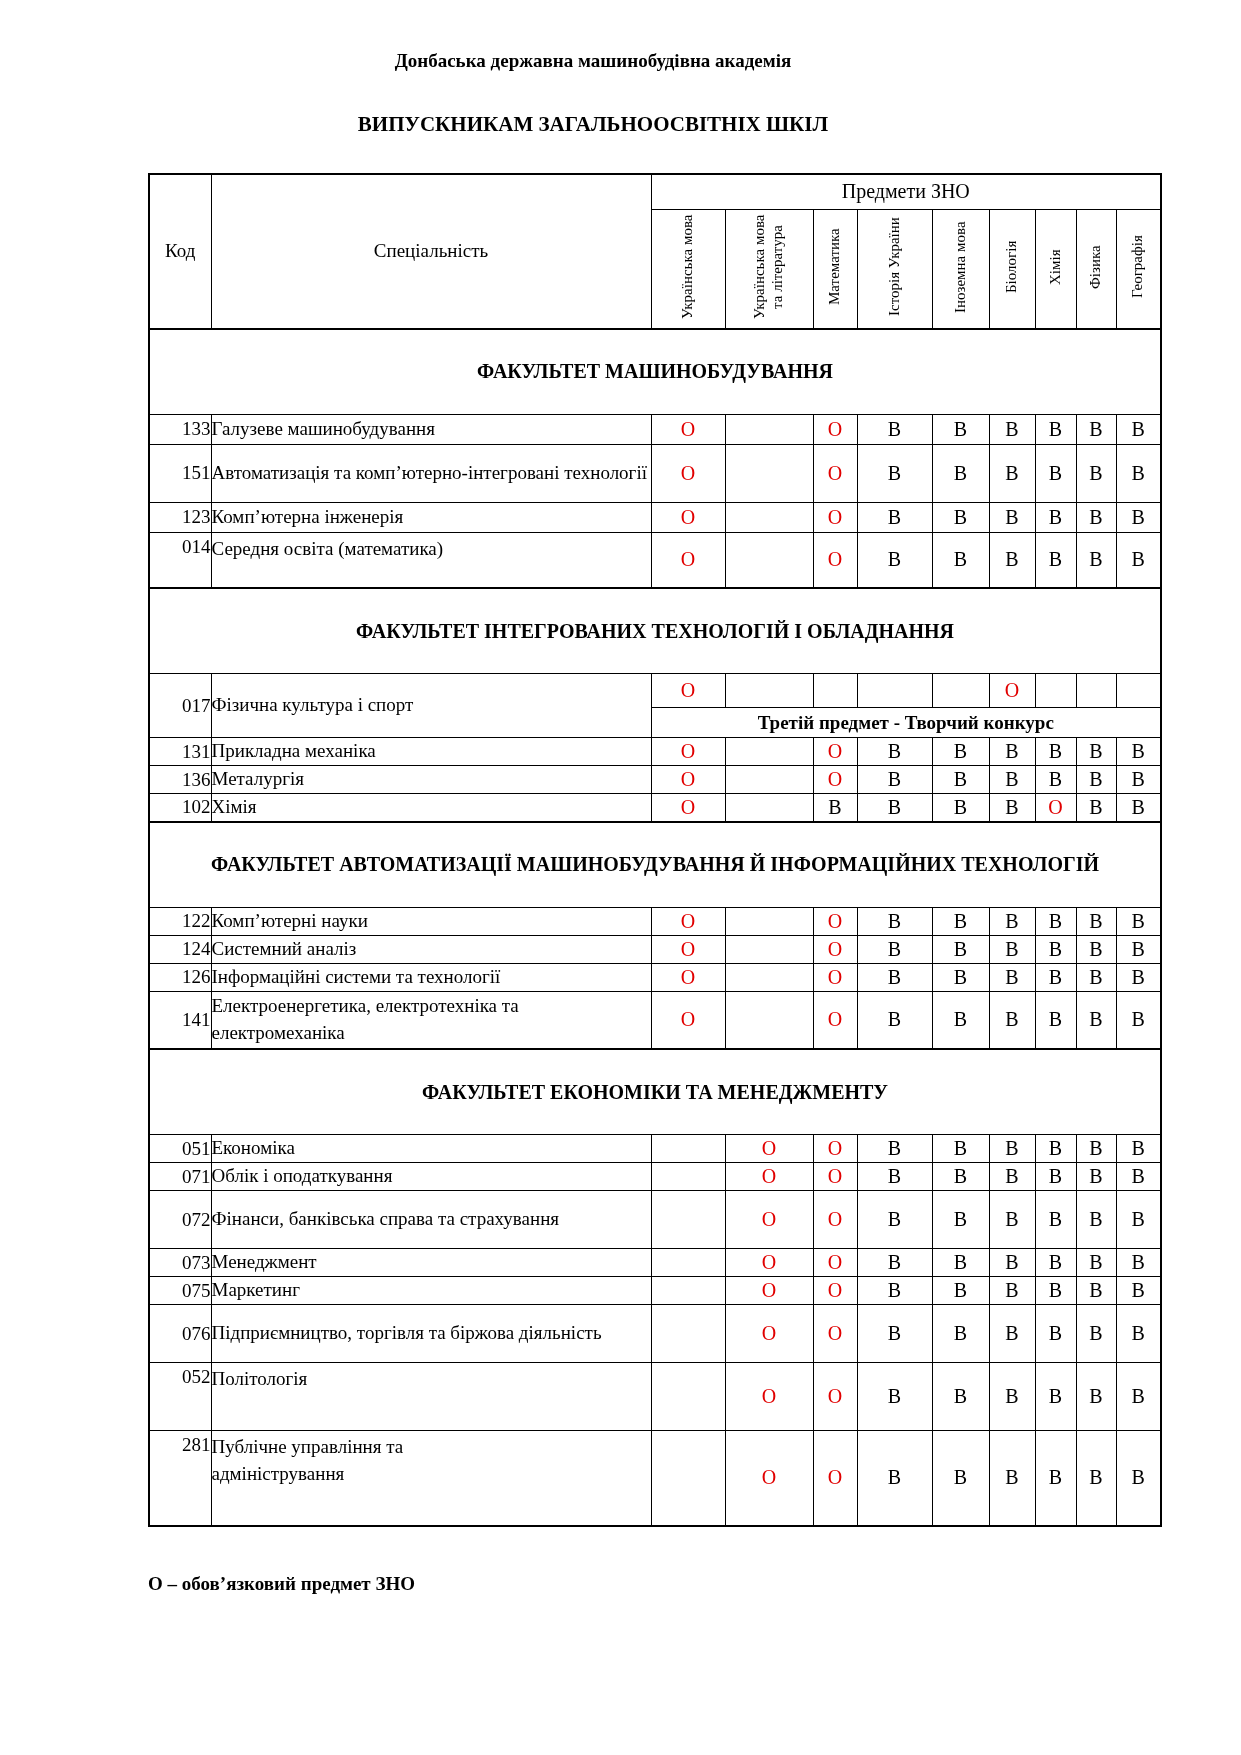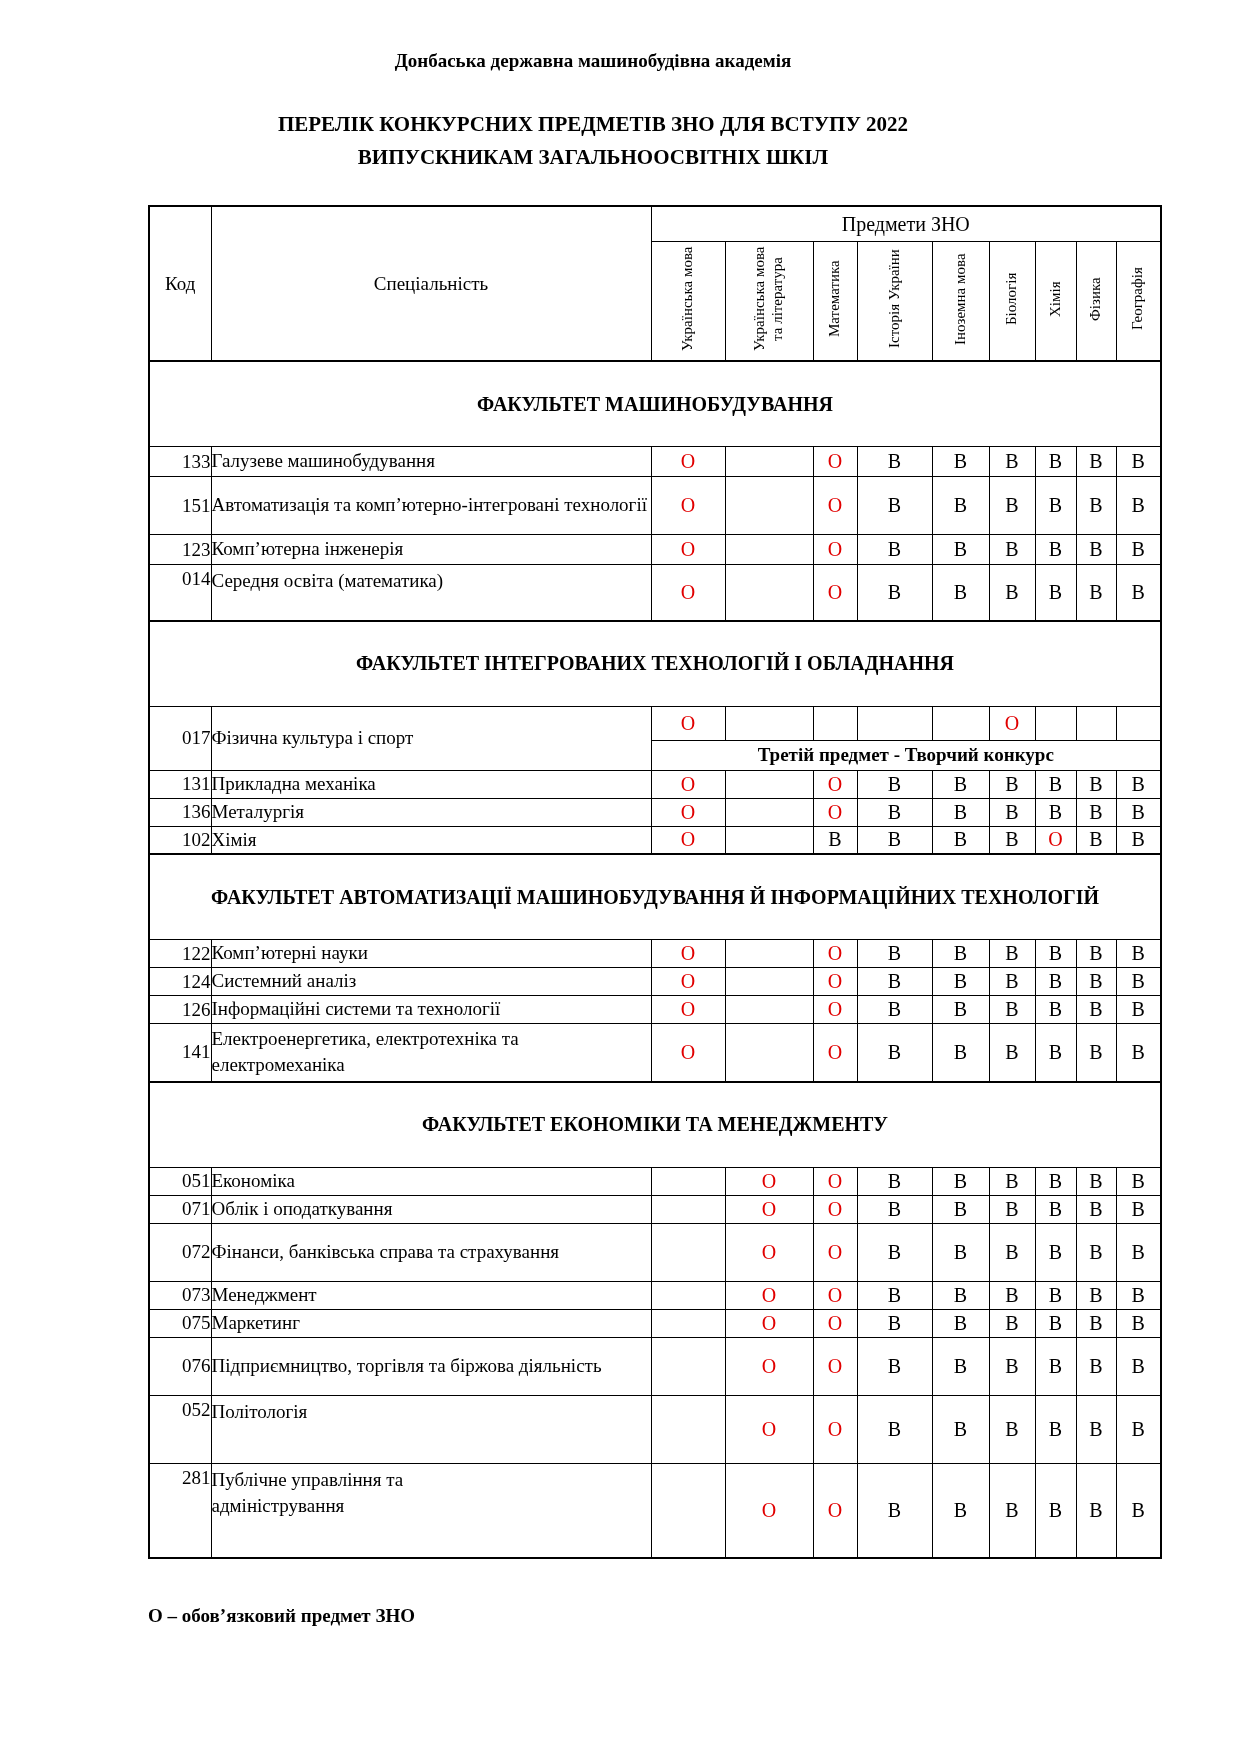--- a/index.html
+++ b/index.html
@@ -42,21 +42,20 @@
 </style>
 </head>
 <body>
 
 <div class="page">
   <div class="content">
 
     <div class="title">Донбаська державна машинобудівна академія</div>
 
     <div class="heading">
-      <div>ПЕРЕЛІК КОНКУРСНИХ ПРЕДМЕТІВ ЗНО ДЛЯ ВСТУПУ 2022</div>
       <div>ВИПУСКНИКАМ ЗАГАЛЬНООСВІТНІХ ШКІЛ</div>
     </div>
 
     <table class="zno">
       <colgroup id="cols">
           <col style="width: 62px;">
           <col style="width: 440px;">
           <col style="width: 74px;">
           <col style="width: 88px;">
           <col style="width: 44px;">

